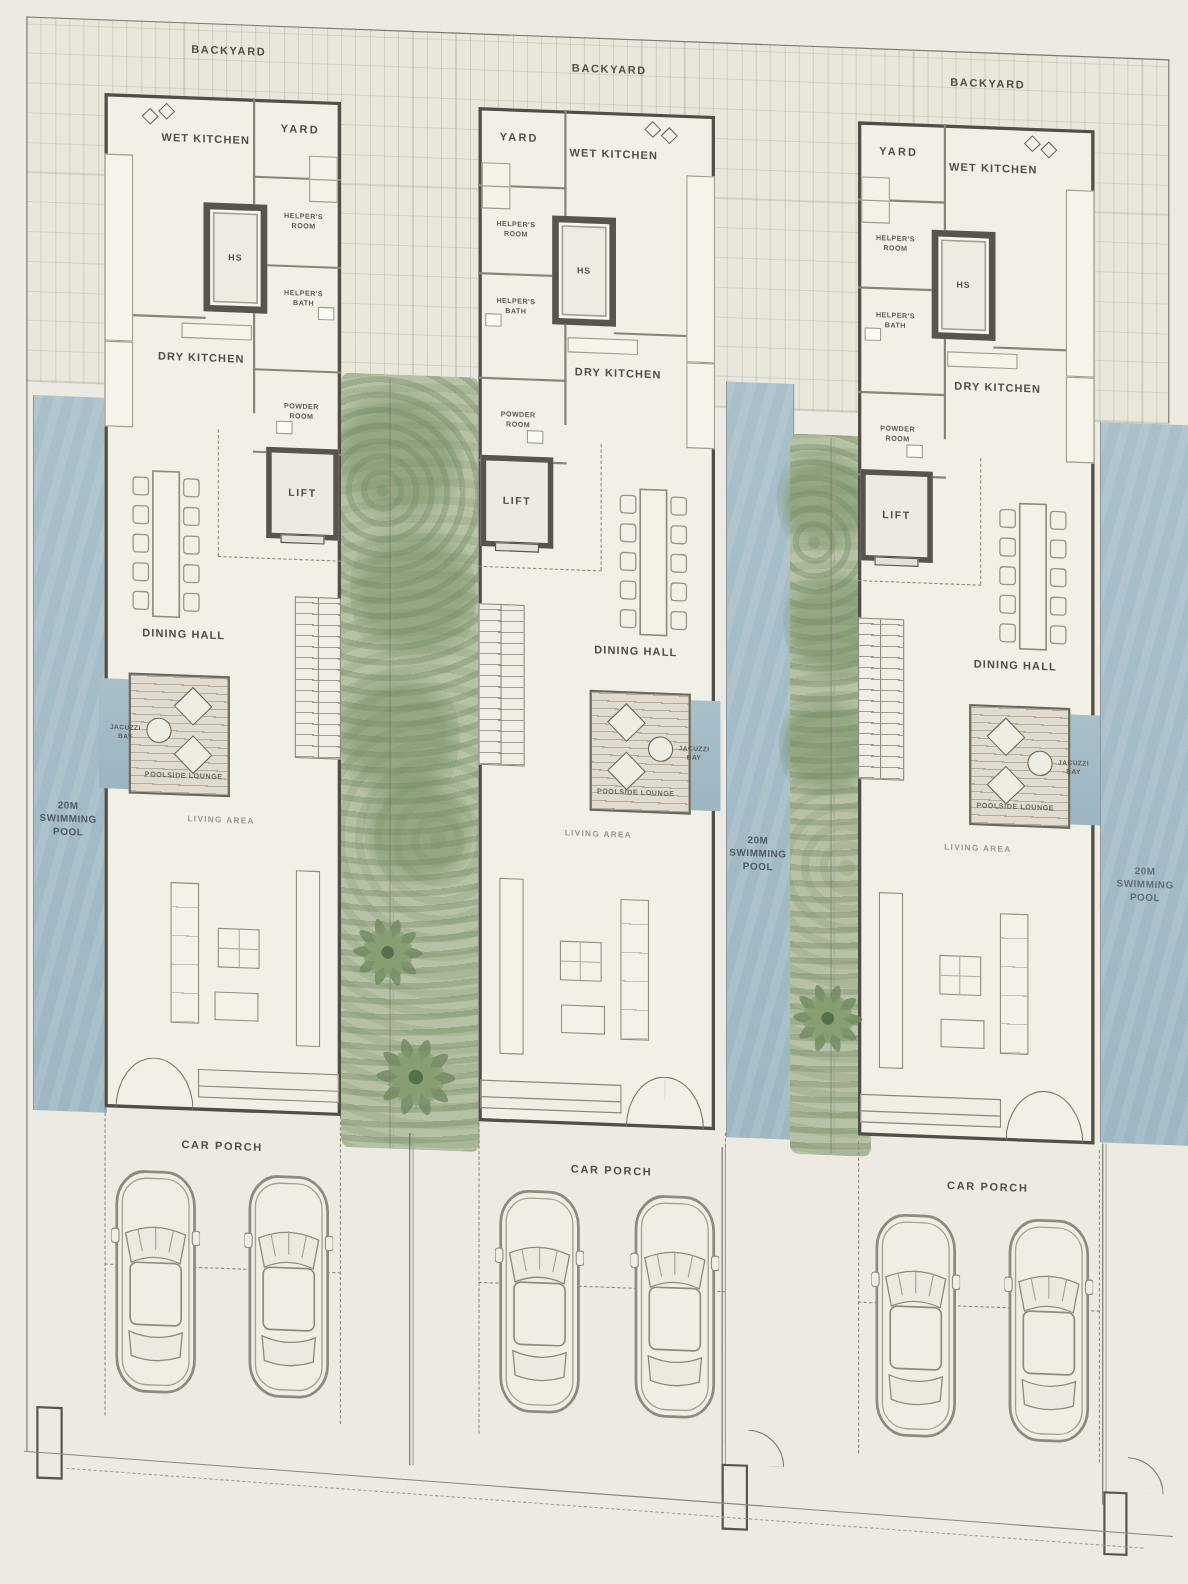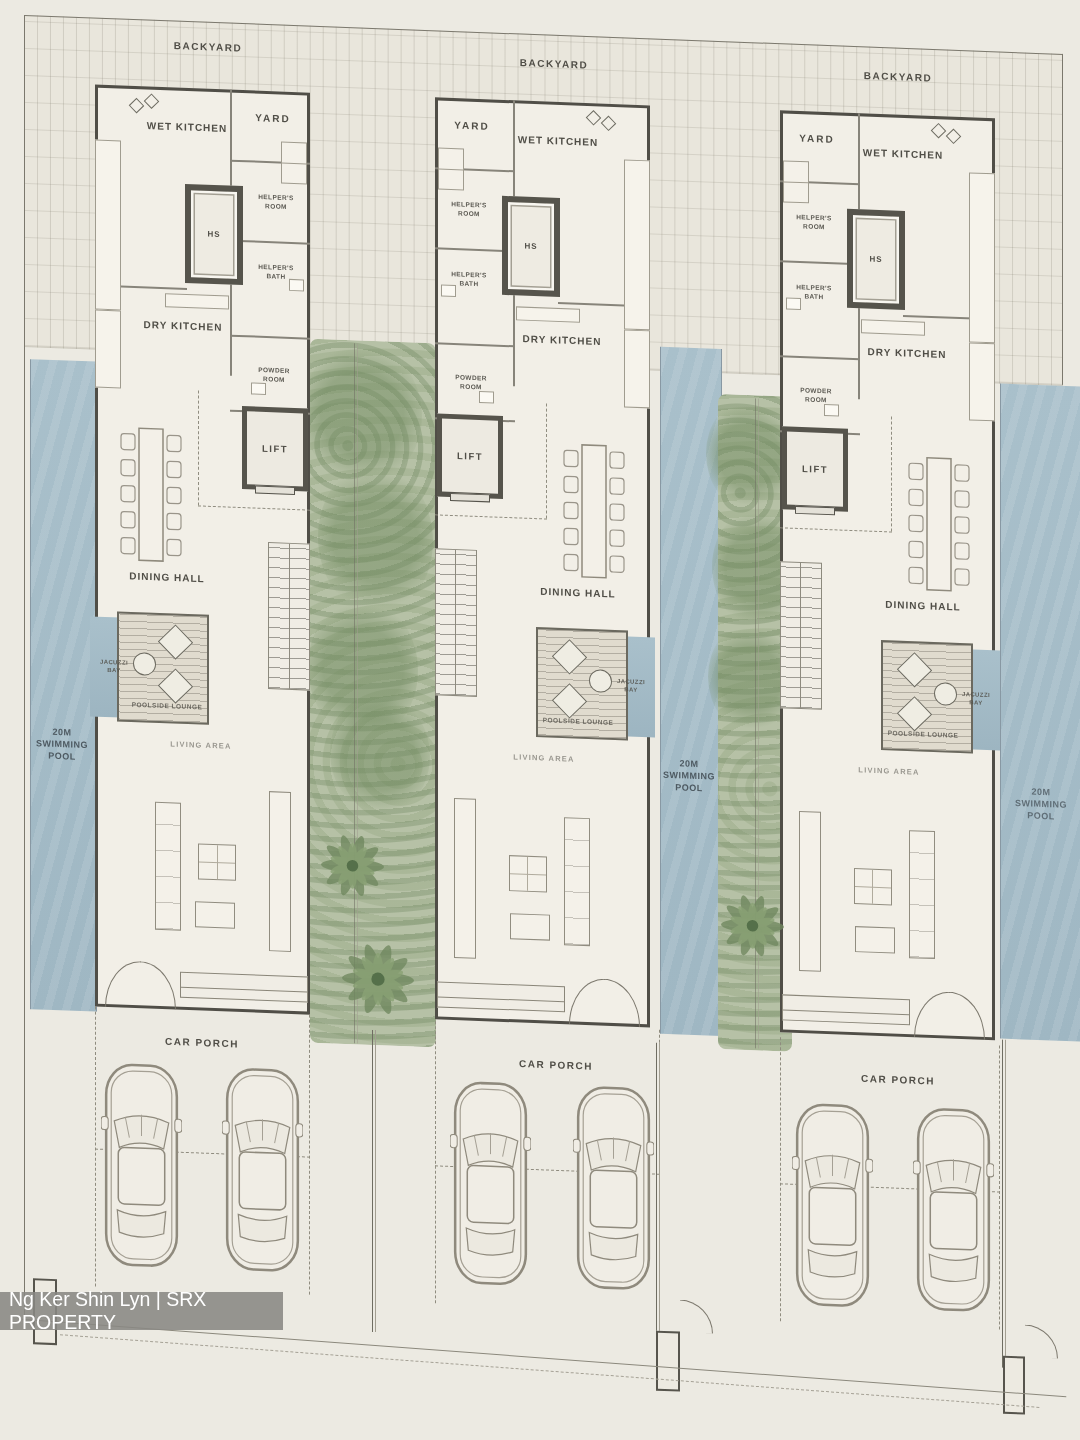--- a/index.html
+++ b/index.html
@@ -424,16 +424,13 @@
     <div class="pbl pbl3"></div>
     <div class="gate gt1"></div>
     <div class="gate gt2"></div>
     <div class="gate gt3"></div>
     <div class="garc ga2"></div>
     <div class="garc ga3"></div>
     <div class="road1"></div>
     <div class="road2"></div>
   </div>
 
-  <div class="wm">
-    <span>Ng Ker Shin Lyn | SRX PROPERTY</span>
-  </div>
 </div>
 
 </body></html>

